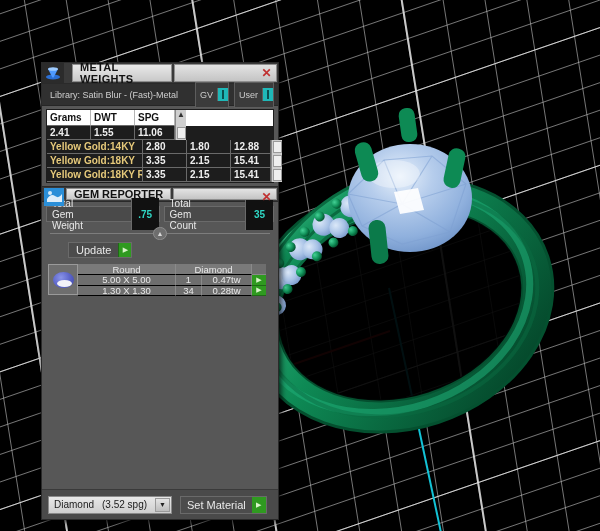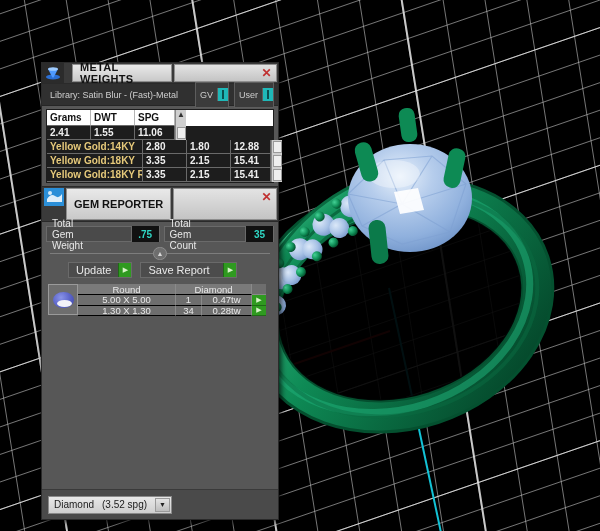--- a/index.html
+++ b/index.html
@@ -125,40 +125,40 @@
   .c-s { width: 40px; flex: none; }
   .mscroll {
     width: 11px; flex: none; background: #cfcfcf; border-left: 1px solid #8a8a8a;
     display: flex; flex-direction: column; align-items: center;
   }
   .mscroll .up { font-size: 8px; color: #333; line-height: 10px; }
   .mscroll .thumb { width: 9px; flex: 1 1 auto; background: #efefef; border: 1px solid #9a9a9a; margin: 1px; }
 
   
   .subtitle {
-    margin-top: 3px; height: 36px; display: flex; align-items: stretch;
+    margin-top: 3px; height: 16px; display: flex; align-items: stretch;
     background: #3a3a3a; border-top: 1px solid #2a2a2a; border-bottom: 1px solid #2a2a2a;
   }
   .sub-icon { width: 20px; height: 18px; flex: none; background: #1d6fbf; margin: 1px 0 1px 2px; position: relative; overflow: hidden; }
   .sub-plate {
     flex: 1 1 auto; margin: 1px 0 1px 2px;
     background: linear-gradient(#e9e9e9,#c9c9c9); border: 1px solid #8e8e8e;
     display: flex; align-items: center; padding-left: 7px;
     font-weight: bold; font-size: 11px; color: #111;
   }
   .sub-blank { width: 104px; margin: 1px 1px 1px 2px; position: relative;
     background: linear-gradient(#e3e3e3,#c4c4c4); border: 1px solid #8e8e8e; }
 
   
   .totals { display: flex; gap: 4px; padding: 4px 4px 2px 4px; }
   .tot { display: flex; align-items: center; height: 16px; border: 1px solid #6a6a6a; background: #4a4a4a; }
   .tot .tlab { font-size: 10px; color: #e8e8e8; padding: 0 5px; font-weight: normal; }
   .tot .tval {
     background: #111; color: #2fd6c3; font-size: 10px; font-weight: bold;
-    min-width: 28px; height: 16px; display: flex; align-items: center; justify-content: center;
+    min-width: 28px; height: 32px; display: flex; align-items: center; justify-content: center;
     border-left: 1px solid #6a6a6a; padding: 0 3px; margin-left: 31px;
   }
 
   .sep-row { position: relative; height: 14px; margin: 2px 8px 0 8px; }
   .sep-line { position: absolute; top: 7px; left: 0; right: 0; height: 1px; background: #7d7d7d; }
   .collapse-btn {
     position: absolute; left: 50%; top: 1px; margin-left: -7px;
     width: 14px; height: 13px; border-radius: 7px; background: #6e6e6e;
     border: 1px solid #8d8d8d; color: #d8d8d8; font-size: 7px; line-height: 11px; text-align: center;
   }
@@ -478,24 +478,20 @@
     <div class="sep-row">
       <div class="sep-line"></div>
       <div class="collapse-btn">▲</div>
     </div>
 
     <div class="btnrow">
       <div class="gbtn">
         <span class="blab">Update</span>
         <span class="arrow">▶</span>
       </div>
-      <div class="gbtn wide">
-        <span class="blab">Save Report</span>
-        <span class="arrow">▶</span>
-      </div>
     </div>
 
     <div class="gemtable">
       <div class="gem-preview">
         <div class="gem-ell"></div>
       </div>
       <div class="gcols">
         <div class="grow ghead">
           <div class="gcell g-size">Round</div>
           <div class="gcell g-cnt" style="width:76px">Diamond</div>
@@ -517,16 +513,20 @@
     </div>
 
     <div class="gem-body"></div>
 
     <div class="bottombar">
       <div class="mat-select">
         <span>Diamond</span>
         <span class="sel-sub">(3.52 spg)</span>
         <span class="dd">▼</span>
       </div>
+      <div class="setmat">
+        <span class="blab">Set Material</span>
+        <span class="arrow">▶</span>
+      </div>
     </div>
 
   </div>
 </div>
 
 </body></html>

